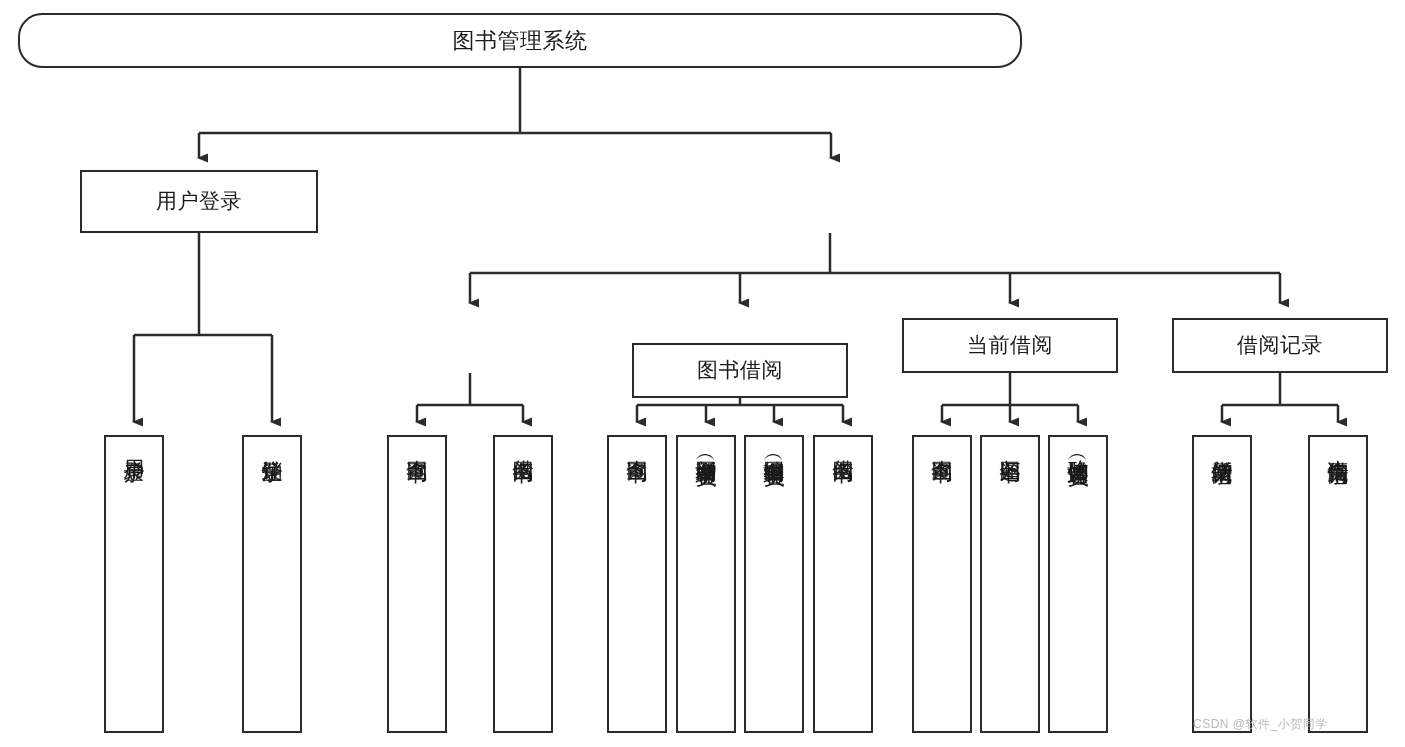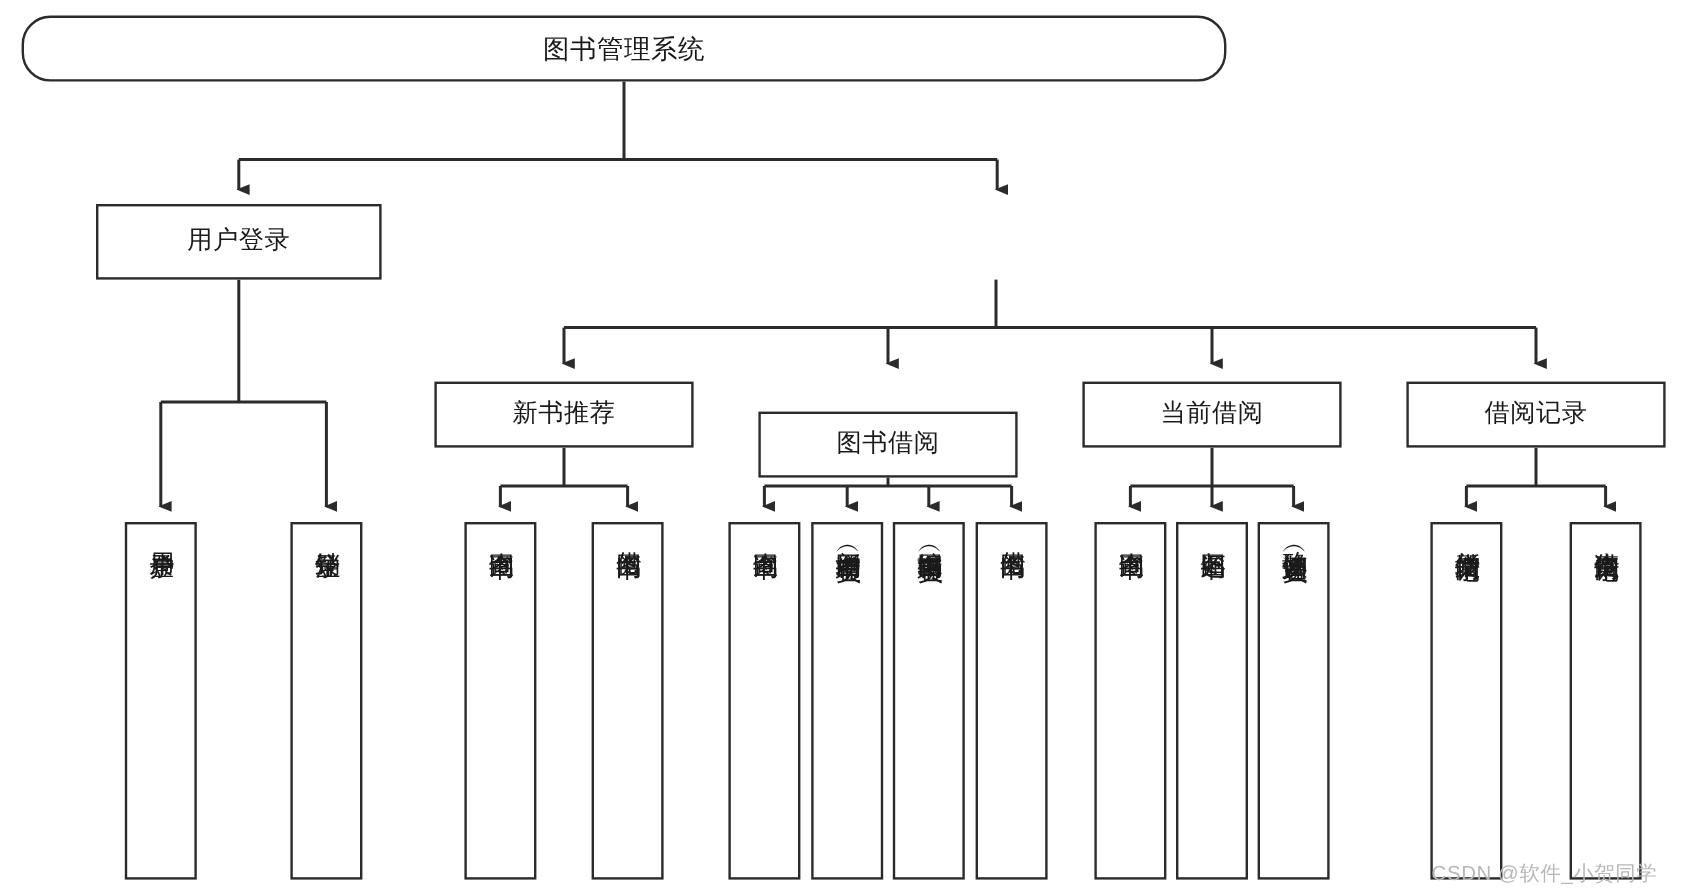--- a/index.html
+++ b/index.html
@@ -58,21 +58,21 @@
     writing-mode: vertical-rl;
     text-orientation: upright;
     font-size: 21px;
     line-height: 1.05;
     letter-spacing: 1px;
     white-space: nowrap;
   }
   .watermark {
     position: absolute;
     color: #b8b8b8;
-    font-size: 17px;
+    font-size: 12px;
     letter-spacing: 0.5px;
     white-space: nowrap;
     user-select: none;
   }
 </style>
 </head>
 <body>
 
 <div id="canvas">
 
@@ -128,23 +128,20 @@
 
   <div class="node root horiz" style="left:18px; top:13px; width:1004px; height:55px;border-radius:24px;">
     <span class="label">图书管理系统</span>
   </div>
 
   <div class="node horiz" style="left:80px; top:170px; width:238px; height:63px;">
     <span class="label">用户登录</span>
   </div>
 
 
-  <div class="node horiz" style="left:362px; top:318px; width:216px; height:55px;">
-    <span class="label">新书推荐</span>
-  </div>
 
   <div class="node horiz" style="left:632px; top:318px; width:216px; height:55px;margin-top:25px;">
     <span class="label">图书借阅</span>
   </div>
 
   <div class="node horiz" style="left:1172px; top:318px; width:216px; height:55px;">
     <span class="label">借阅记录</span>
   </div>
 
   <div class="node horiz" style="left:902px; top:318px; width:216px; height:55px;">

